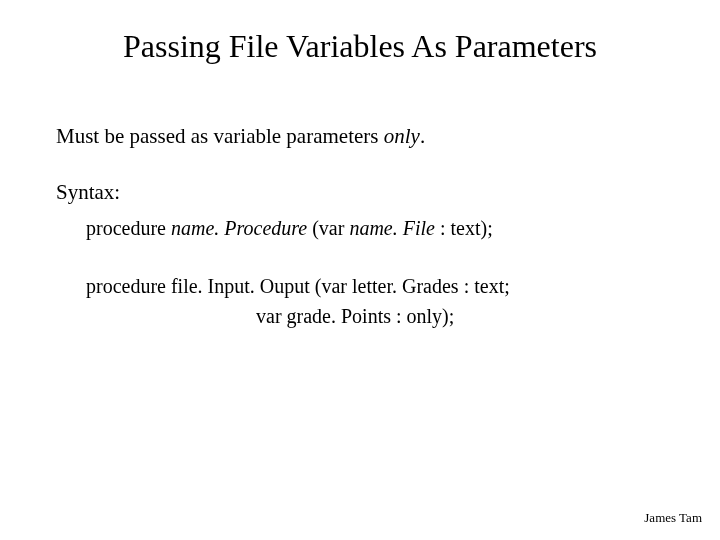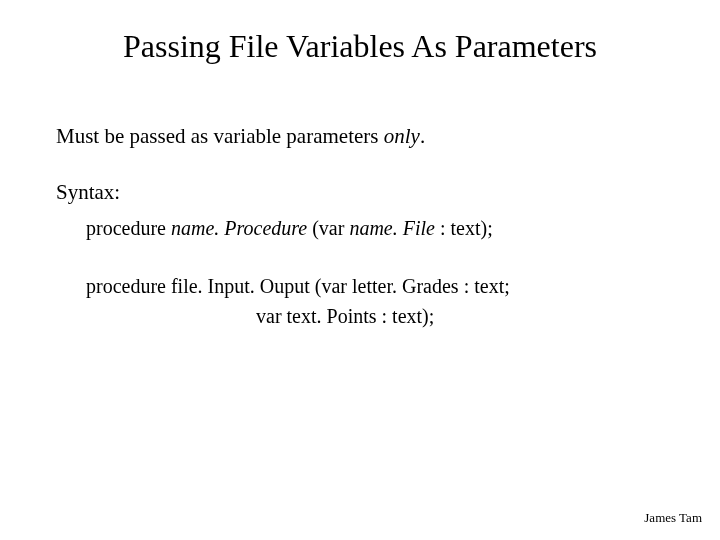--- a/index.html
+++ b/index.html
@@ -68,21 +68,21 @@
     <div class="para">
       <div>Syntax:</div>
       <div class="sub">
         <span>procedure </span><span class="italic">name. Procedure</span><span> (var </span><span class="italic">name. File </span><span>: text);</span>
       </div>
     </div>
 
     <div class="para">
       <div class="sub">
         <div>procedure file. Input. Ouput (var letter. Grades : text;</div>
-        <div class="indent2">var text. Points  : text);</div>
+        <div class="indent2">var grade. Points  : only);</div>
       </div>
     </div>
 
   </div>
 
   <div class="footer">James Tam</div>
 
 </div>
 
 </body></html>

